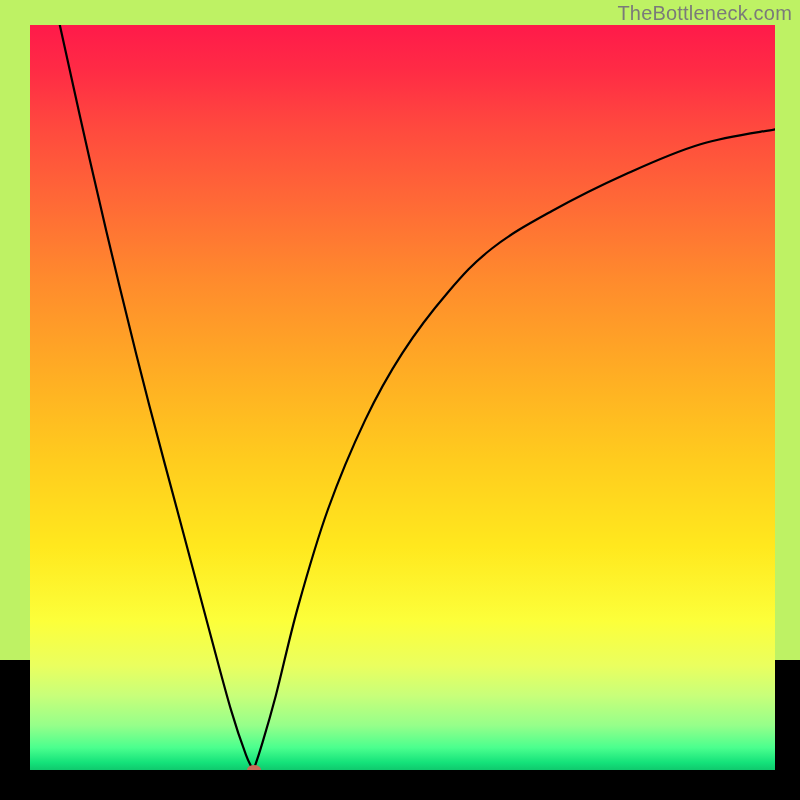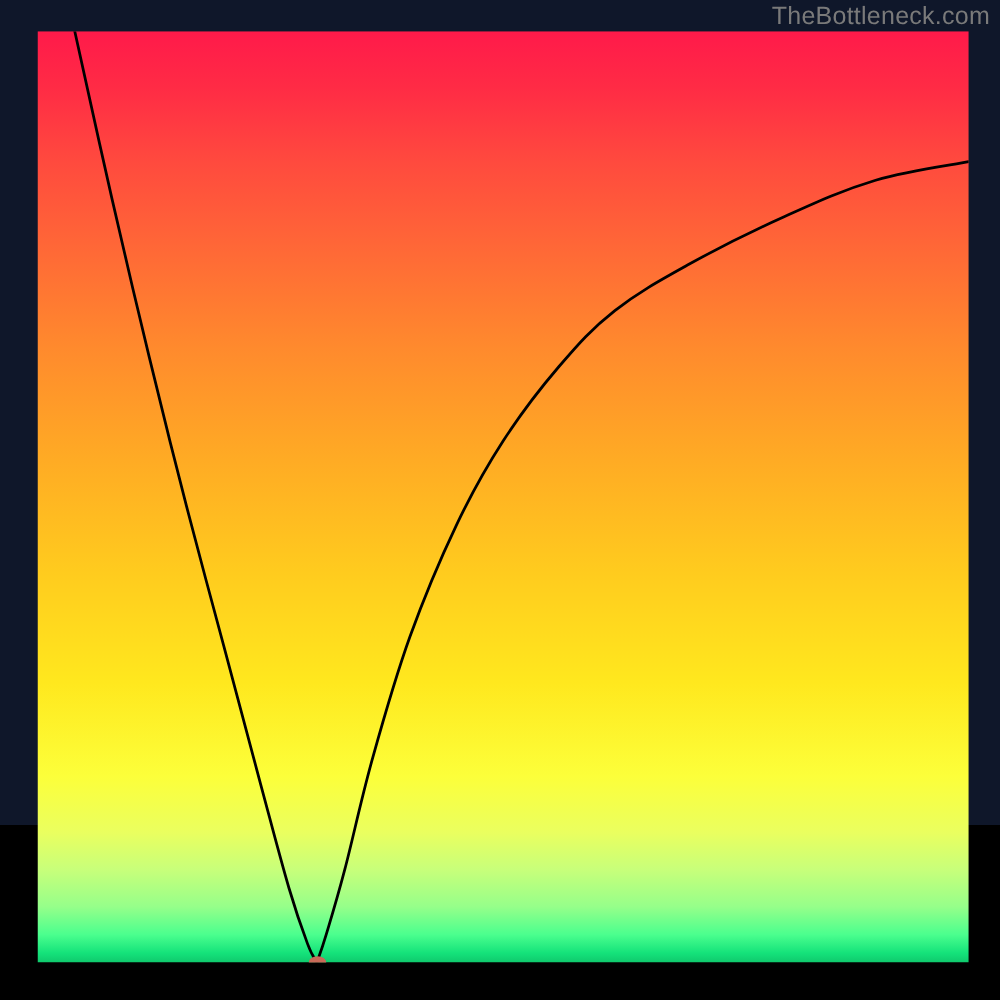--- a/index.html
+++ b/index.html
@@ -8,21 +8,21 @@
     width: 800px;
     height: 800px;
     background: #000;
     font-family: Arial, Helvetica, sans-serif;
     overflow: hidden;
   }
   .container {
     position: relative;
     width: 800px;
     height: 660px;
-    background: #0f172a;
+    background: #bef264;
   }
   .watermark {
     position: absolute;
     top: 2px;
     right: 8px;
     color: #7a7a7a;
     font-size: 20px;
     font-weight: 500;
     letter-spacing: 0.2px;
     z-index: 5;

